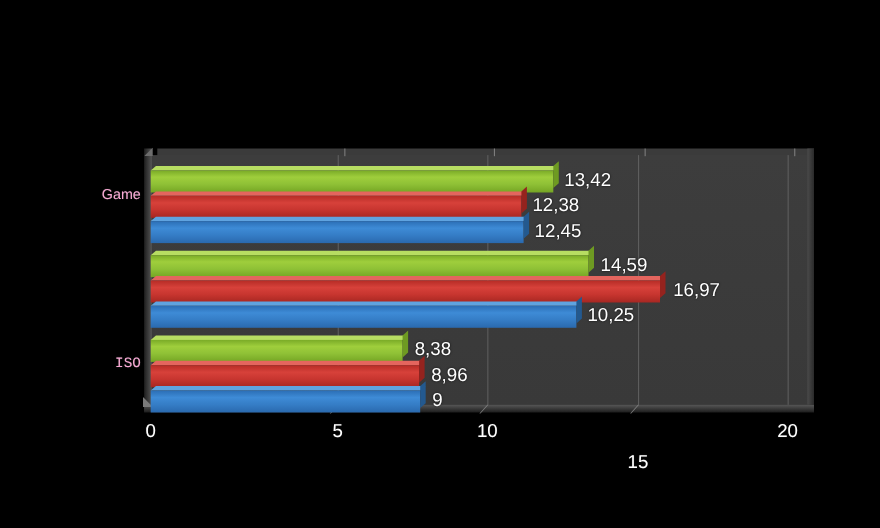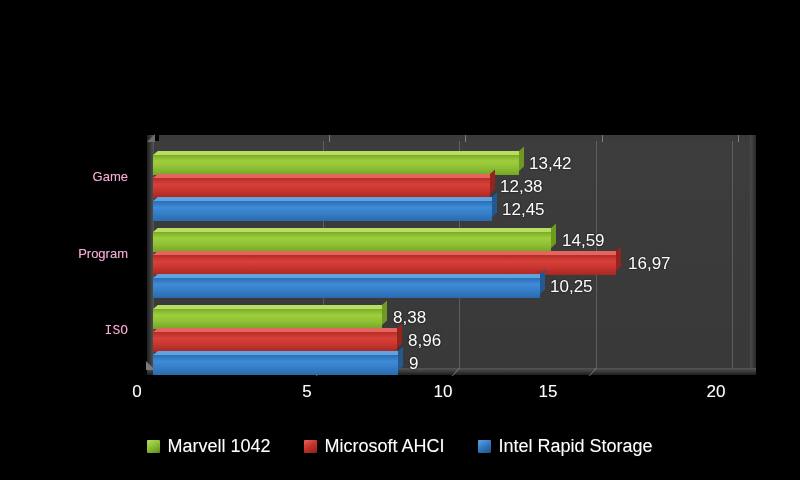--- a/index.html
+++ b/index.html
@@ -32,21 +32,20 @@
     text-shadow: 0 0 1px rgba(255,255,255,0.45);
   }
 
   
   #plot-wrap {
     position: absolute;
     left: 137px;
     top: 141px;
     width: 603px;
     height: 233px;
-    margin-left: 16px;
   }
   
   #plot-back {
     position: absolute;
     left: 6px; top: -6px;
     width: 597px; height: 233px;
     background: #3b3b3b;
   }
   #plot-face {
     position: absolute;
@@ -227,21 +226,20 @@
   }
 </style>
 </head>
 <body>
 
 <div id="chart-root">
 
 
   <div id="cat-axis">
     <div class="cat-label" style="top:26px;">Game</div>
-    <div class="cat-label" style="top:103px;">Program</div>
     <div class="cat-label" style="top:180px;font-family:Liberation Mono, monospace;">ISO</div>
   </div>
 
   <div id="plot-wrap">
     <div id="plot-back"></div>
     <div id="plot-face"></div>
     <div id="axis-wall-left"></div>
     <div id="axis-floor"></div>
     <div id="plot-right-edge"></div>
     <div id="corner-tl"></div>
@@ -322,32 +320,18 @@
       <div class="data-label" style="left:240px; top:-1px;">8,38</div>
       <div class="data-label" style="left:255px; top:22px;">8,96</div>
       <div class="data-label" style="left:256px; top:45px;">9</div>
     </div>
   </div>
 
   <div>
     <div class="xtick" style="left:137px;">0</div>
     <div class="xtick" style="left:307px;">5</div>
     <div class="xtick" style="left:443px;">10</div>
-    <div class="xtick" style="left:548px;">15</div>
+    <div class="xtick" style="left:580px;margin-top:28px;">15</div>
     <div class="xtick" style="left:716px;">20</div>
   </div>
 
-  <div id="legend">
-    <div class="legend-item">
-      <span class="legend-swatch s-green"></span>
-      <span class="legend-label">Marvell 1042</span>
-    </div>
-    <div class="legend-item">
-      <span class="legend-swatch s-red"></span>
-      <span class="legend-label">Microsoft AHCI</span>
-    </div>
-    <div class="legend-item">
-      <span class="legend-swatch s-blue"></span>
-      <span class="legend-label">Intel Rapid Storage</span>
-    </div>
-  </div>
 
 </div>
 
 </body></html>

